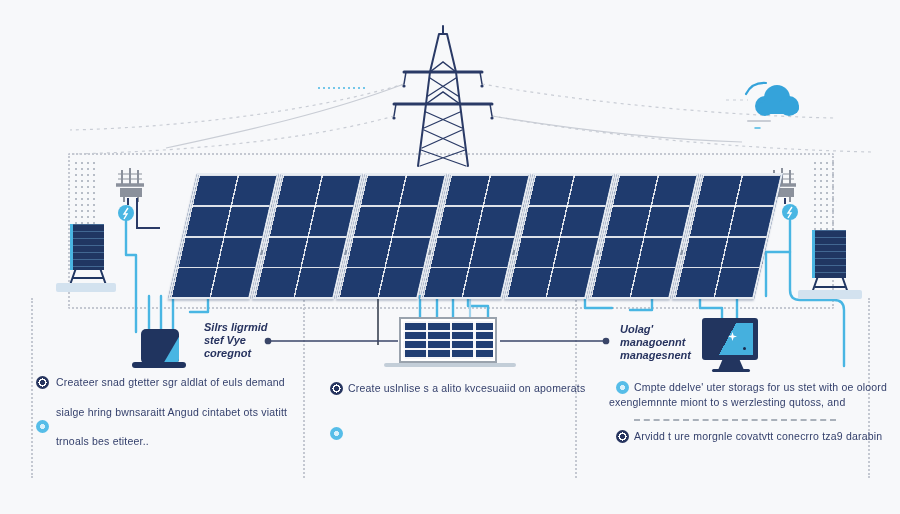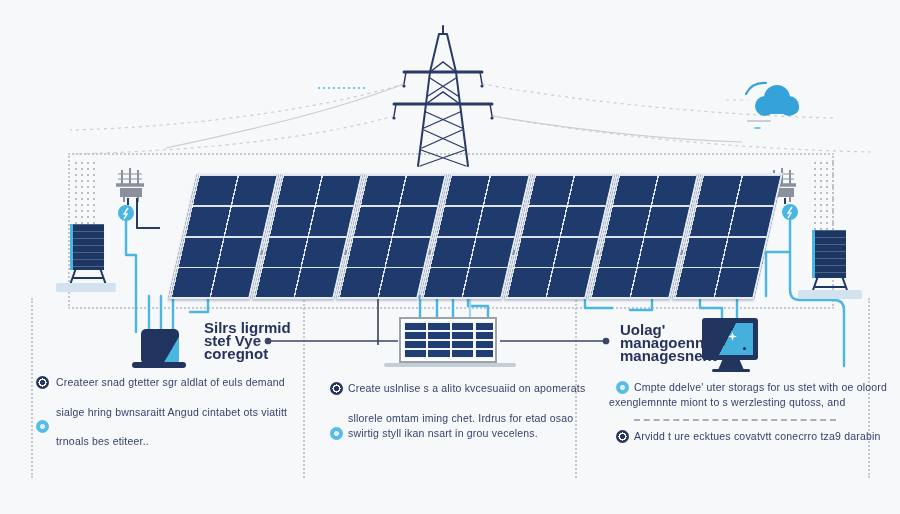--- a/index.html
+++ b/index.html
@@ -38,21 +38,21 @@
   #monitor .spark{position:absolute;left:26px;top:14px;width:9px;height:9px;background:#fff;
     clip-path:polygon(50% 0,62% 38%,100% 50%,62% 62%,50% 100%,38% 62%,0 50%,38% 38%);}
   #monitor .dot{position:absolute;left:41px;top:29px;width:3px;height:3px;background:#1a2a4e;border-radius:50%;}
   #monitor-stand{left:718px;top:358px;width:26px;height:12px;background:#22355f;clip-path:polygon(20% 0,80% 0,100% 100%,0 100%);z-index:3;}
   #monitor-base{left:712px;top:369px;width:38px;height:3px;background:#22355f;border-radius:2px;z-index:3;}
   
   .server{width:34px;background:#203662;border-left:3px solid #49b6e3;box-sizing:border-box;z-index:4;
     background-image:repeating-linear-gradient(to bottom, rgba(130,195,235,.35) 0 1px, transparent 1px 7px);}
   .platform{background:#d3e2ef;border-radius:2px;z-index:3;}
   
-  .comp-label{color:#27335f;font-weight:bold;font-size:15px;line-height:13px;white-space:nowrap;z-index:5;}
+  .comp-label{color:#27335f;font-weight:bold;font-size:11px;line-height:13px;white-space:nowrap;z-index:5;font-style:italic;}
   .note-line{color:#333f6b;font-size:10.5px;letter-spacing:.2px;white-space:nowrap;z-index:5;}
   .bullet{width:13px;height:13px;border-radius:50%;z-index:5;}
   .bullet.dark{background:radial-gradient(circle,#27355f 0 28%,#ffffff 28% 44%,#27355f 44% 100%);}
   .bullet.light{background:radial-gradient(circle,#d8f0fb 0 30%,#56bde8 30% 100%);}
   #right-separator{left:634px;top:419px;width:202px;border-top:2px dashed #a9b0ba;z-index:5;}
 </style>
 </head>
 <body>
 
 <div id="stage">
@@ -232,24 +232,22 @@
   </div>
 
   <div class="abs bullet dark" style="left:36px;top:376px"></div>
   <div class="abs note-line" style="left:56px;top:376px">Createer snad gtetter sgr aldlat of euls demand</div>
   <div class="abs note-line" style="left:56px;top:406px">sialge hring bwnsaraitt Angud cintabet ots viatitt</div>
   <div class="abs bullet light" style="left:36px;top:420px"></div>
   <div class="abs note-line" style="left:56px;top:435px">trnoals bes etiteer..</div>
 
   <div class="abs bullet dark" style="left:330px;top:382px"></div>
   <div class="abs note-line" style="left:348px;top:382px">Create uslnlise s a alito kvcesuaiid on apomerats</div>
-  <div class="abs note-line" style="left:348px;top:412px">sllorele omtam iming chet. Irdrus for etad osao</div>
   <div class="abs bullet light" style="left:330px;top:427px"></div>
-  <div class="abs note-line" style="left:348px;top:427px">swirtig styll ikan nsart in grou vecelens.</div>
 
   <div class="abs bullet light" style="left:616px;top:381px"></div>
   <div class="abs note-line" style="left:634px;top:381px">Cmpte ddelve' uter storags for us stet with oe oloord</div>
   <div class="abs note-line" style="left:609px;top:396px">exenglemnnte miont to s werzlesting qutoss, and</div>
   <div id="right-separator" class="abs"></div>
   <div class="abs bullet dark" style="left:616px;top:430px"></div>
-  <div class="abs note-line" style="left:634px;top:430px">Arvidd t ure ecktues covatvtt conecrro tza9 darabin</div>
+  <div class="abs note-line" style="left:634px;top:430px">Arvidd t ure morgnle covatvtt conecrro tza9 darabin</div>
 
 </div>
 
 </body></html>

